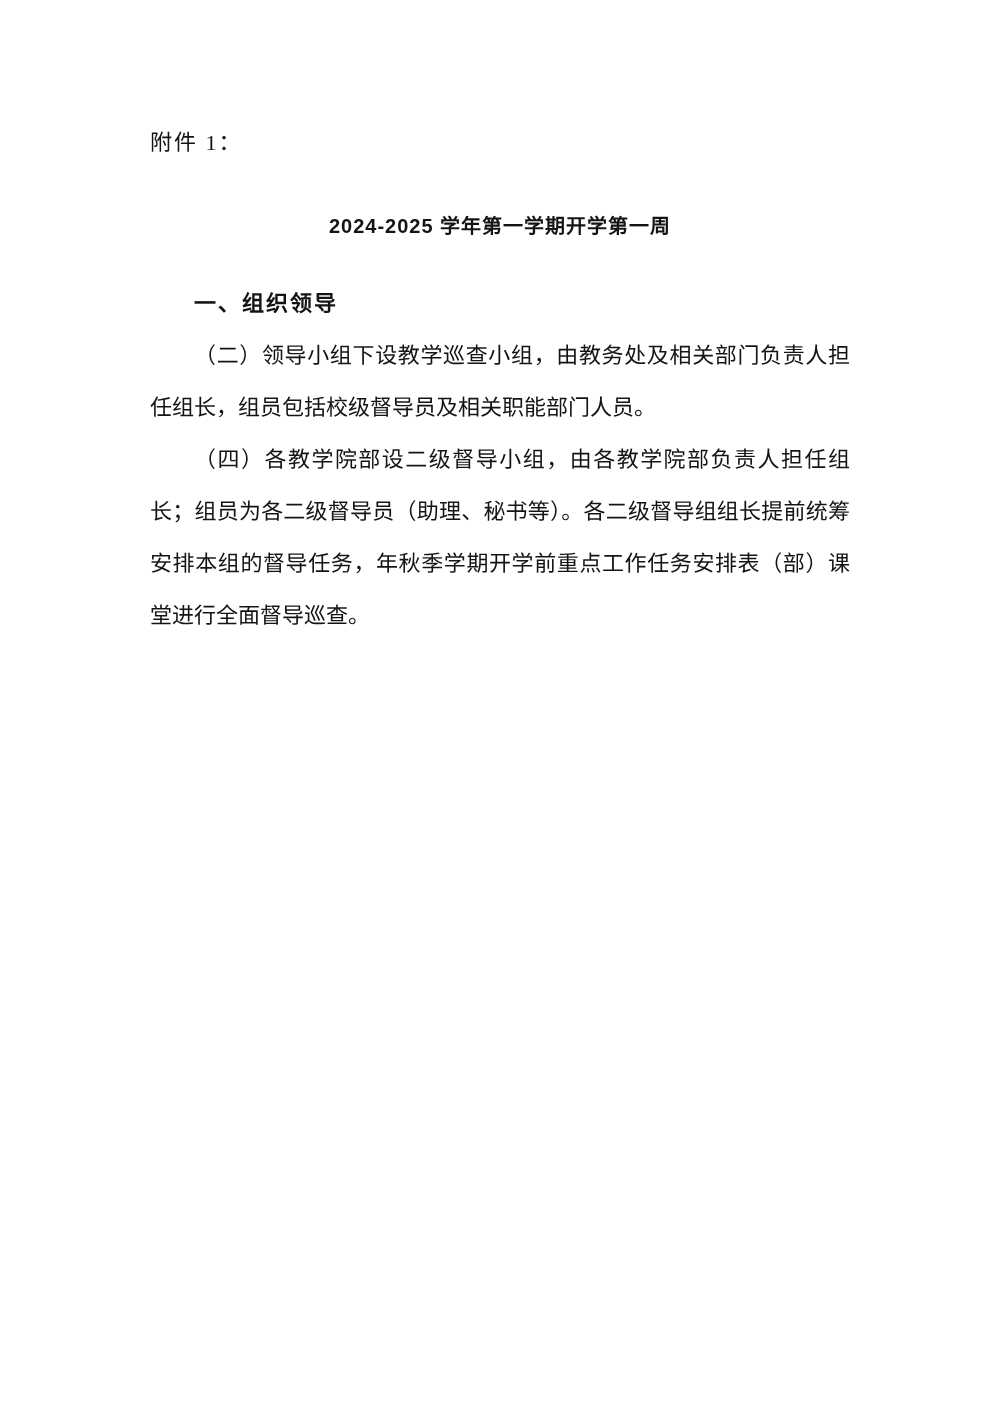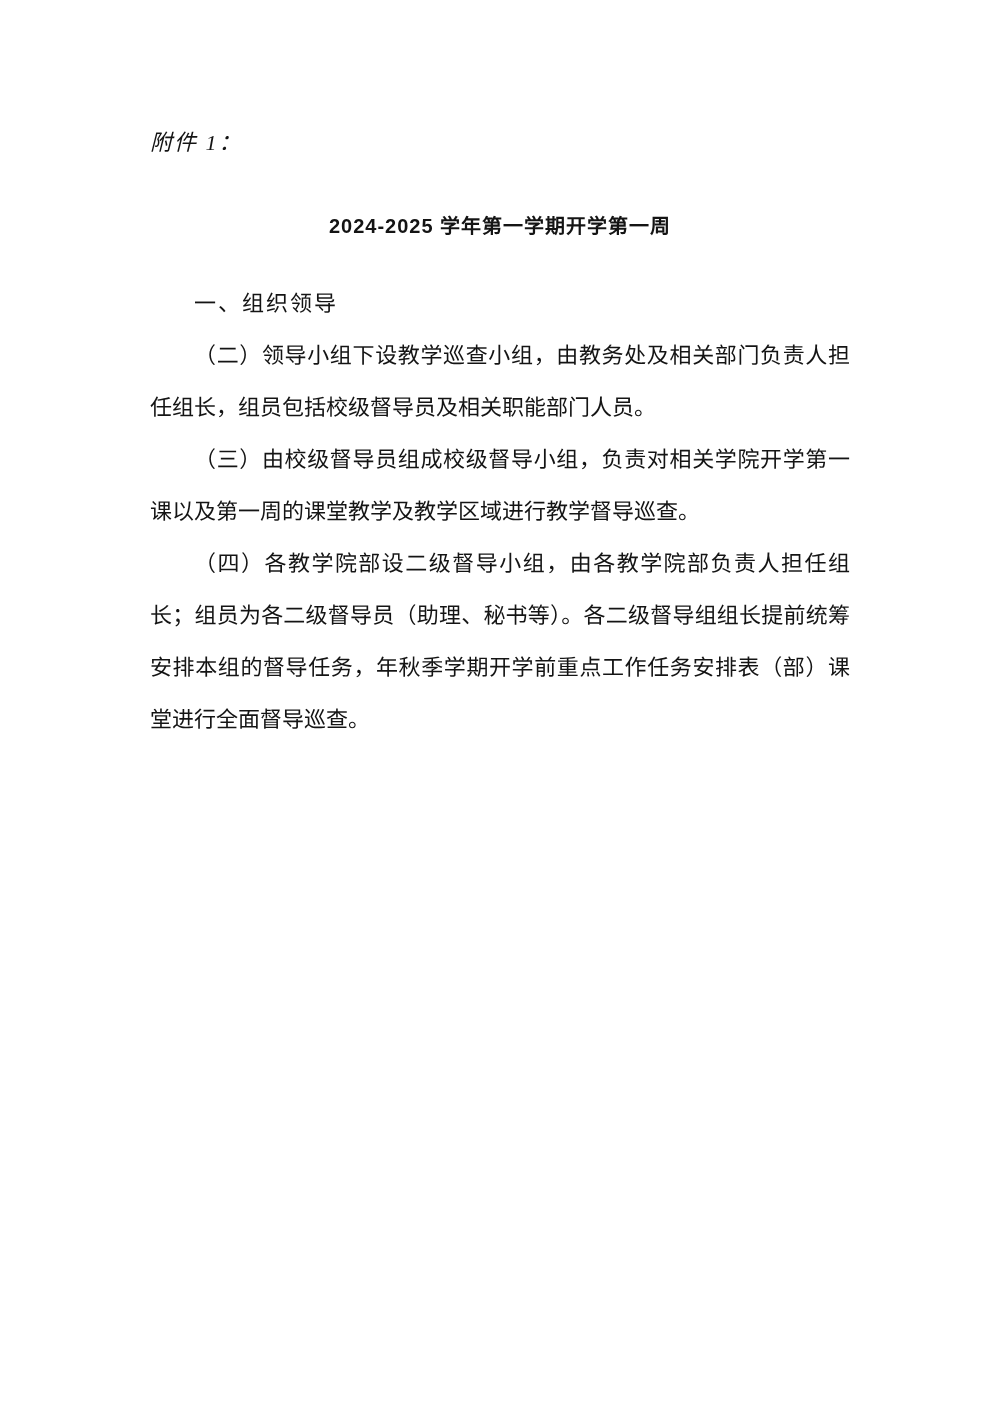--- a/index.html
+++ b/index.html
@@ -18,21 +18,20 @@
     padding: 128px 142px 0 150px;
     font-family: "Liberation Serif", serif;
     overflow: hidden;
   }
   .attachment {
     margin: 0;
     font-size: 22px;
     line-height: 30px;
     letter-spacing: 2px;
     font-weight: normal;
-    font-style: italic;
   }
   .doc-title {
     margin: 42px 0 0 0;
     font-family: "Liberation Sans", sans-serif;
     font-weight: bold;
     font-size: 20px;
     line-height: 52px;
     text-align: center;
     letter-spacing: 1px;
   }
@@ -47,21 +46,21 @@
     text-justify: inter-ideograph;
   }
   .para {
     margin: 0;
     text-indent: 2em;
   }
   .section-heading {
     margin: 0;
     font-size: 22px;
     line-height: 52px;
-    font-weight: normal;
+    font-weight: bold;
     text-indent: 2em;
     letter-spacing: 2px;
   }
 </style>
 </head>
 <body>
 
 <div class="page">
 
   <p class="attachment">附件 1：</p>
@@ -71,18 +70,17 @@
   </h1>
 
   <div class="doc-body">
 
 
     <h2 class="section-heading">一、组织领导</h2>
 
 
     <p class="para">（二）领导小组下设教学巡查小组，由教务处及相关部门负责人担任组长，组员包括校级督导员及相关职能部门人员。</p>
 
-    <p class="para">（三）由校级督导员组成校级督导小组，负责对相关学院开学第一课以及第一周的课堂教学及教学区域进行教学督导巡查。</p>
 
     <p class="para">（四）各教学院部设二级督导小组，由各教学院部负责人担任组长；组员为各二级督导员（助理、秘书等）。各二级督导组组长提前统筹安排本组的督导任务，年秋季学期开学前重点工作任务安排表（部）课堂进行全面督导巡查。</p>
 
   </div>
 </div>
 
 </body></html>

